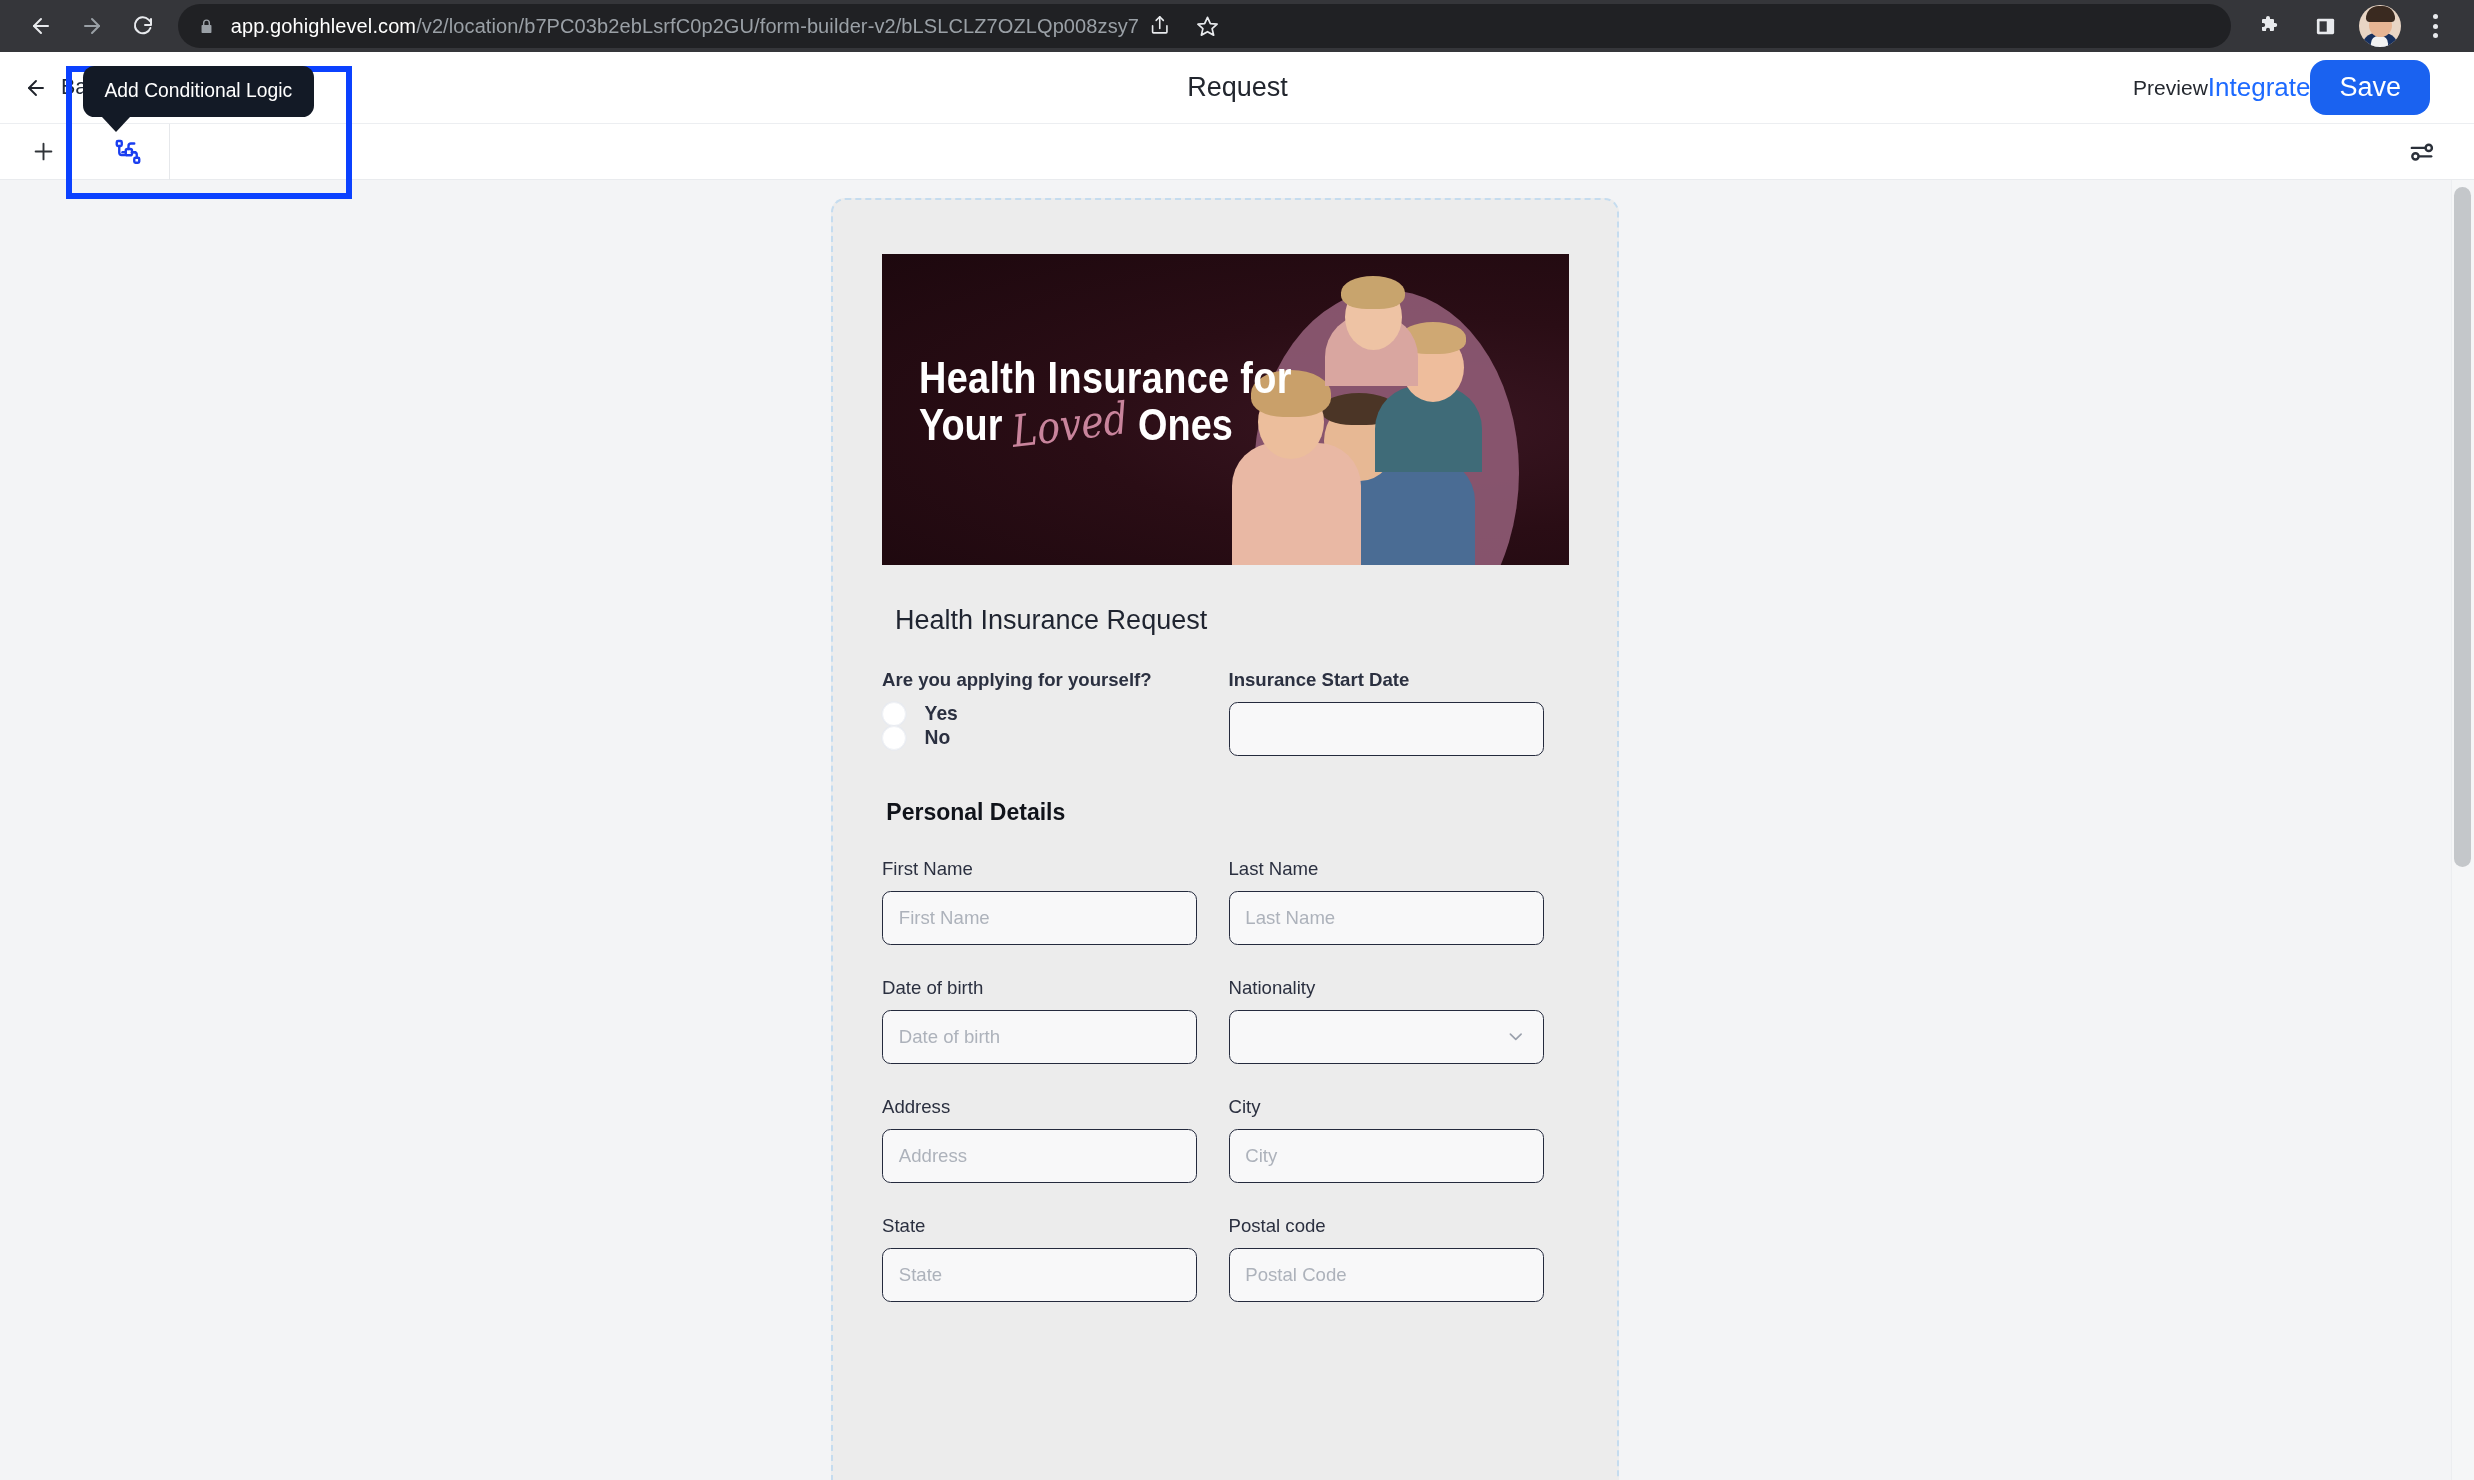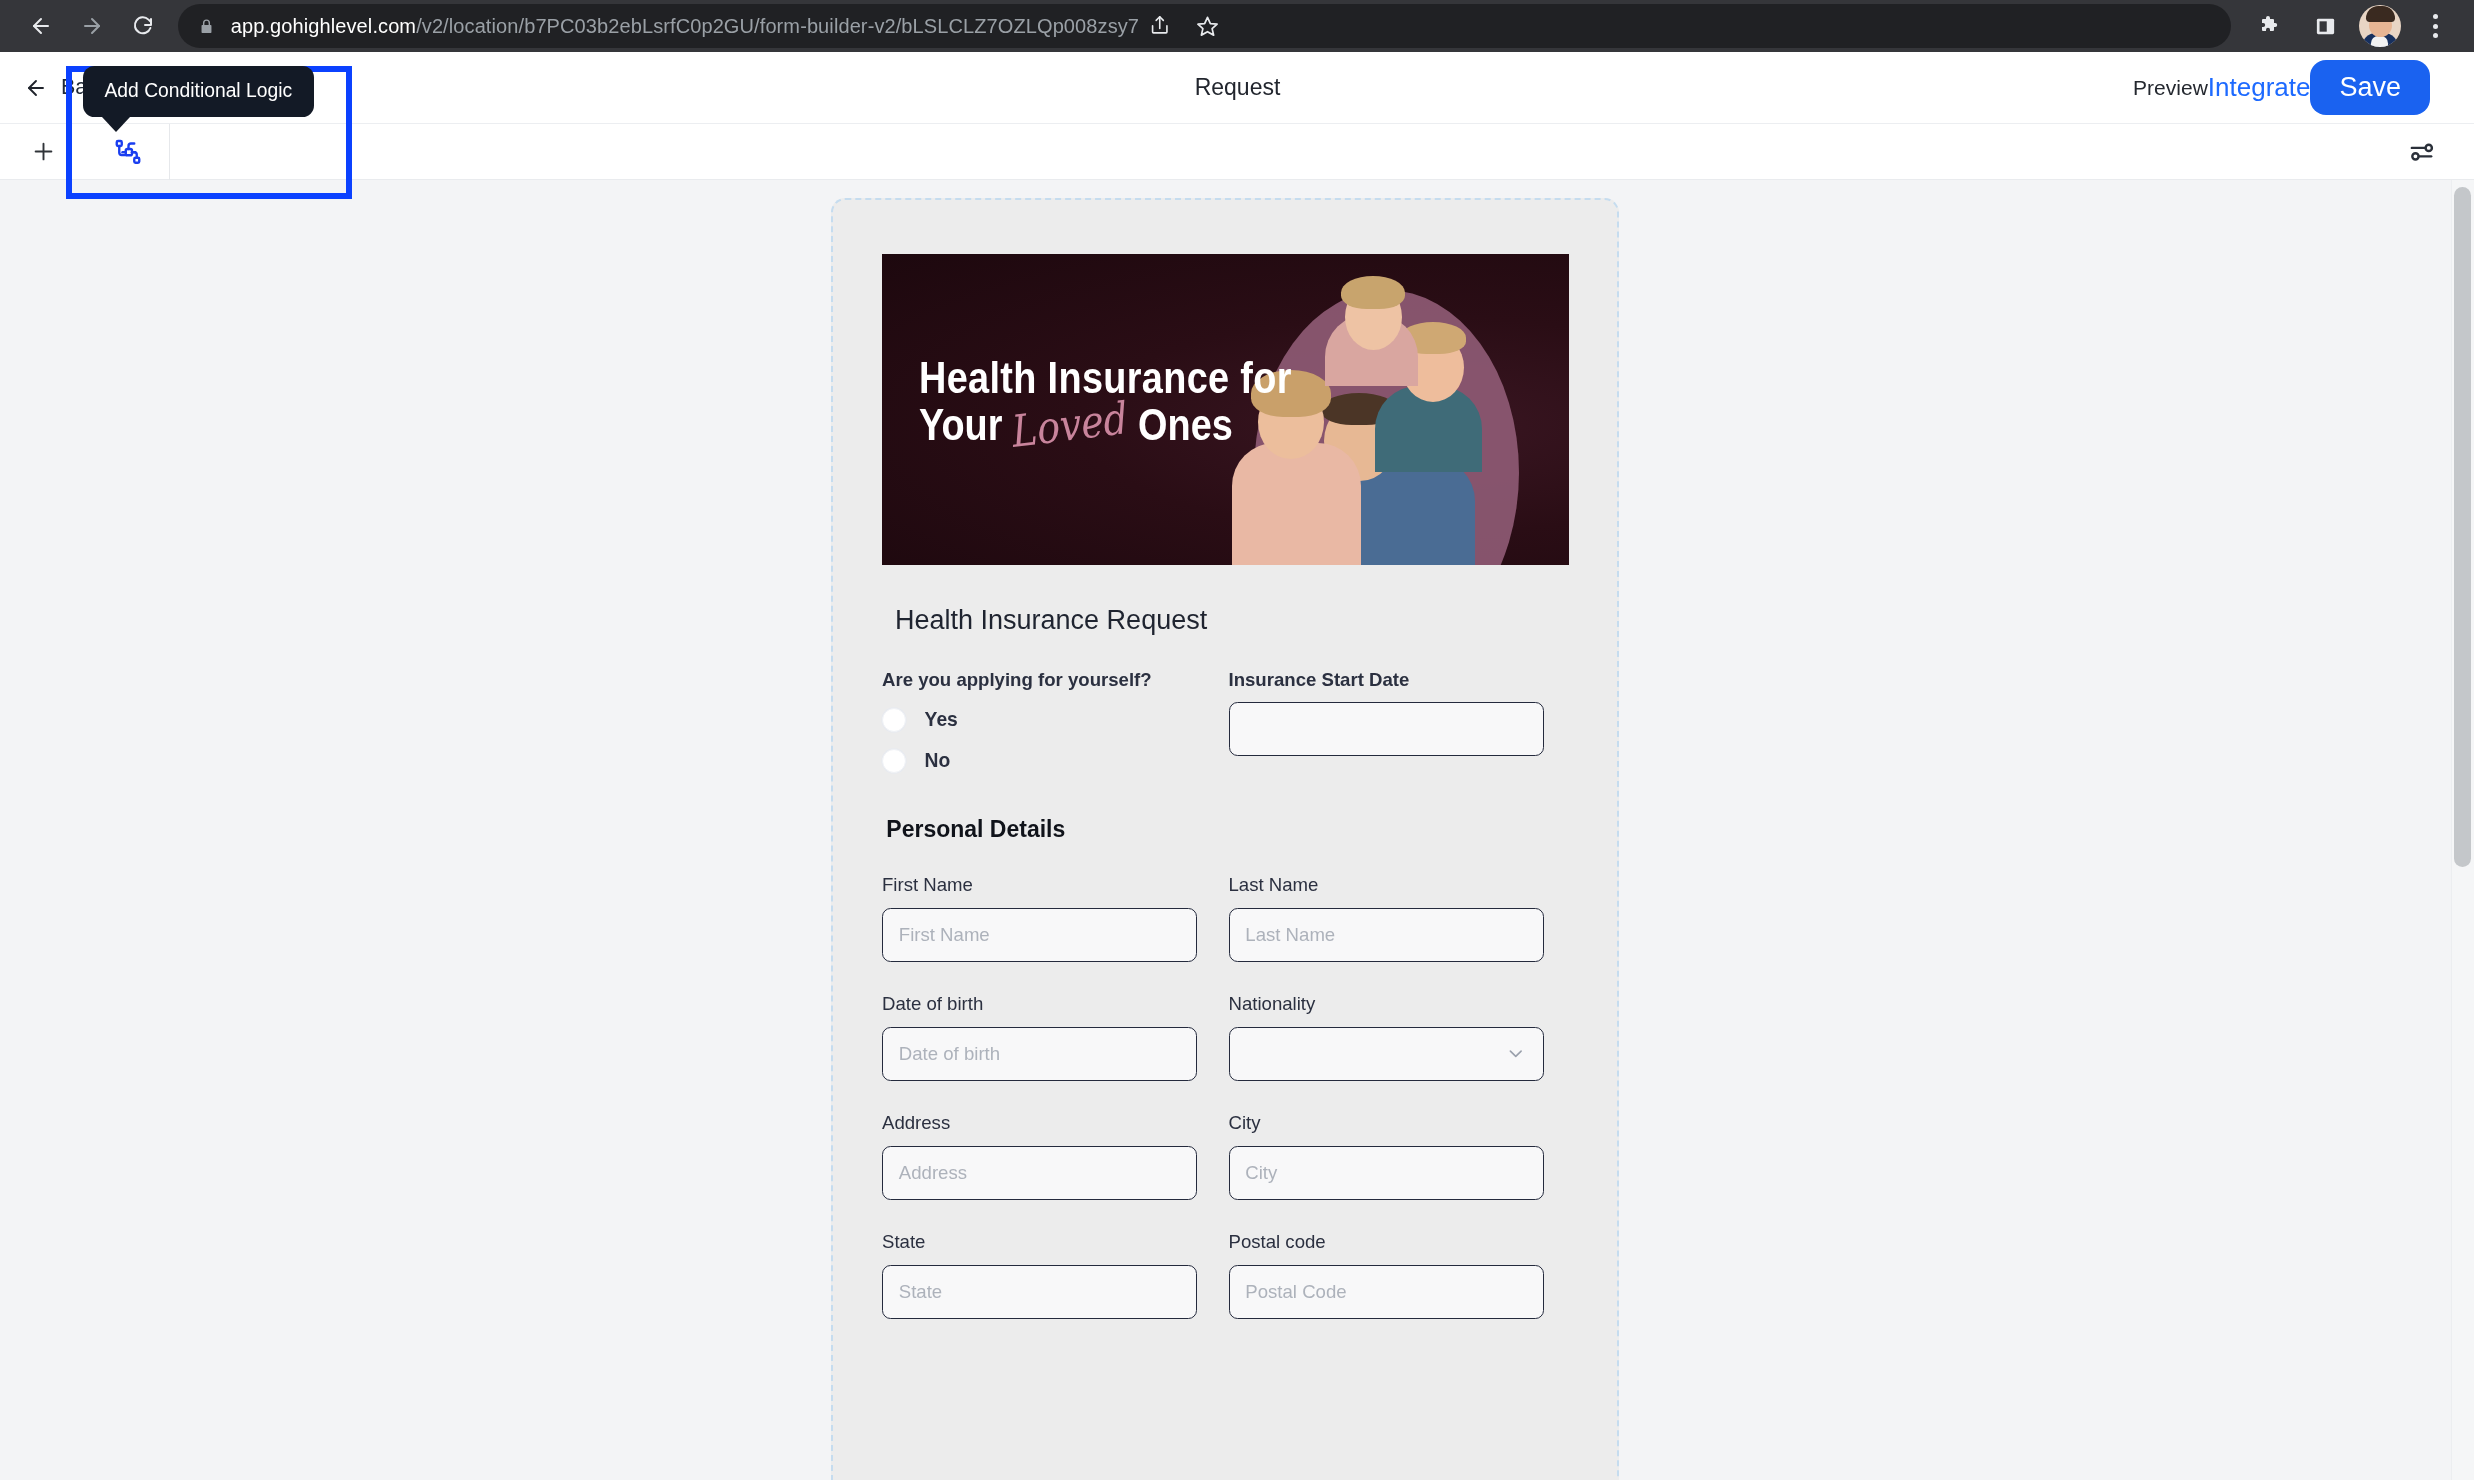--- a/index.html
+++ b/index.html
@@ -90,21 +90,21 @@
     border-bottom: 0.7px solid #eceef1;
   }
   .back-link {
     display:flex; align-items:center; gap: 13px;
     padding-left: 24px;
     font-size: 21.5px; color: #1f2937; font-weight: 400;
   }
   .app-title {
     position: absolute; left: 0; right: 0; top: 0; bottom: 0;
     display:flex; align-items:center; justify-content:center;
-    font-size: 23px; color: #22262e; pointer-events: none;
+    font-size: 27px; color: #22262e; pointer-events: none;
   }
   .header-actions {
     margin-left: auto; display: flex; align-items: center; 
     padding-right: 45px;
   }
   .btn-text { font-size: 21px; color: #24282f; }
   .btn-link { font-size: 26px; color: #1d6aff; }
   .btn-primary {
     background: #1a62f0; color: #fff; font-size: 27px;
     padding: 12px 29px; border-radius: 16px; border: none; text-align: center;
@@ -238,21 +238,21 @@
     background: #f8f8f9;
     border: 1.4px solid #242a3d;
     border-radius: 8.6px;
     display: flex; align-items: center;
     padding: 0 15.8px;
     font-size: 18.6px; color: #adb2bb;
     position: relative;
   }
   .input.select { justify-content: flex-end; }
   .chev { color:#9aa0ac; }
-  .radio-row { display:flex; align-items:center; gap: 18.6px; margin-top: 17px; }
+  .radio-row { display:flex; align-items:center; gap: 18.6px; }
   .radio {
     width: 24px; height: 24px; border-radius: 50%;
     background: #ffffff; border: 1.4px solid #f0f2f5;
     box-shadow: 0 0 0 0.7px #e7eaf0;
   }
   .radio-label { font-size: 19.3px; color: #2b3040; }
   .section-head {
     font-size: 23px; font-weight: bold; color: #10131a;
     margin: 43px 0 0 4.3px;
   }

